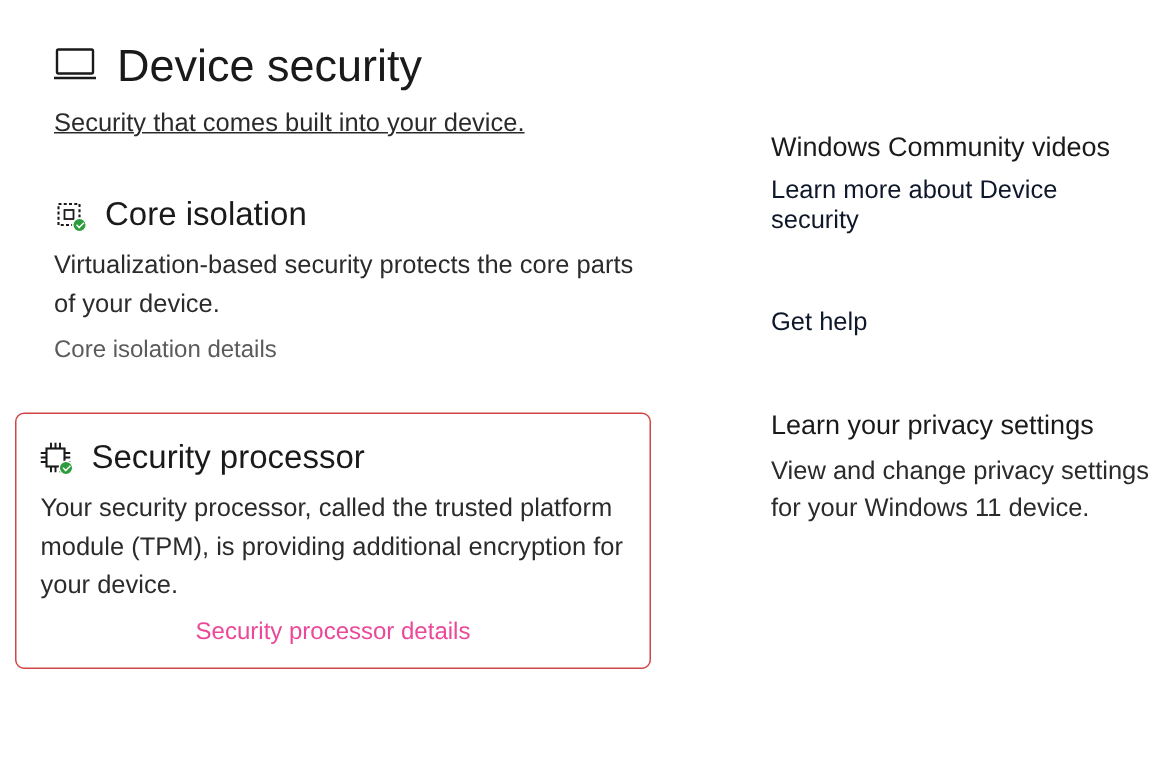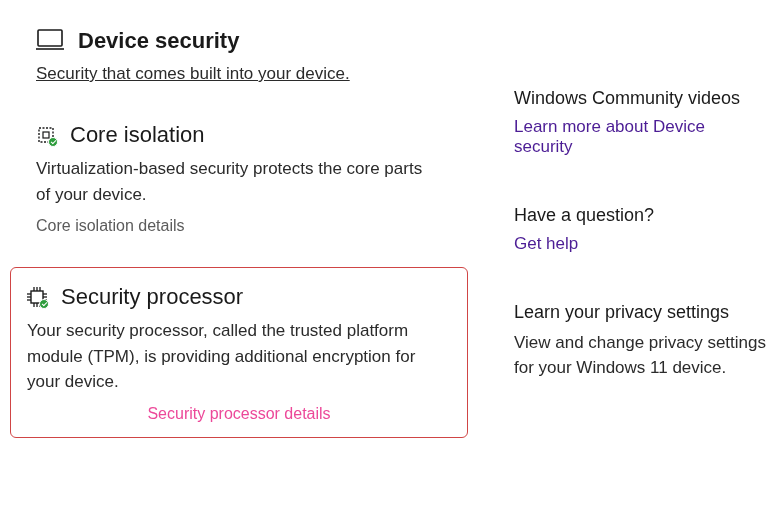--- a/index.html
+++ b/index.html
@@ -12,42 +12,42 @@
       height: 520px;
       overflow: hidden;
       padding: 28px 0 0 36px;
     }
     .layout { display: flex; gap: 48px; }
     .main { width: 430px; flex: 0 0 430px; }
     .side { flex: 1; padding-top: 60px; padding-right: 12px; }
 
     .page-title-row { display: flex; align-items: center; gap: 14px; margin-bottom: 10px; }
     .page-title-row svg { flex: 0 0 auto; }
-    .page-title { font-size: 22px; font-weight: 700; }
+    .page-title { font-size: 30px; font-weight: 400; }
 
     .page-subtitle { font-size: 17px; color: #2b2b2b; margin-bottom: 38px; text-decoration: underline; }
 
     .section { margin-bottom: 32px; }
     .section.highlighted {
       border: 1.5px solid #d04545;
       border-radius: 6px;
       padding: 16px 16px 14px 16px;
       margin-left: -26px;
-      width: 458px;
+      width: 424px;
       margin-bottom: 0;
     }
     .sec-head { display: flex; align-items: center; gap: 14px; margin-bottom: 8px; }
     .sec-title { font-size: 22px; font-weight: 400; }
     .sec-desc { font-size: 17px; color: #2b2b2b; line-height: 1.5; margin-bottom: 10px; max-width: 400px; }
     .sec-link { font-size: 16px; color: #5b5b5b; cursor: default; }
     .sec-link.blue { color: #ec4899; cursor: pointer; text-align: center; }
 
     .side-block { margin-bottom: 48px; }
     .side-title { font-size: 18px; font-weight: 400; color: #1a1a1a; margin-bottom: 8px; }
-    .side-link { font-size: 17px; color: #4c1d95; cursor: pointer; }
+    .side-link { font-size: 17px; color: #0f172a; cursor: pointer; }
     .side-text { font-size: 17px; color: #2b2b2b; line-height: 1.45; }
 
     .icon-chip { position: relative; width: 20px; height: 20px; }
     .badge-check {
       position: absolute; bottom: -2px; right: -2px;
       width: 10px; height: 10px; border-radius: 50%;
       background: #2d9c3c; border: 1px solid #fff;
     }
     .badge-check::after {
       content: ""; position: absolute; left: 2px; top: 2px;
@@ -112,21 +112,20 @@
       <div class="sec-link blue">Security processor details</div>
     </div>
   </div>
 
   <div class="side">
     <div class="side-block">
       <div class="side-title">Windows Community videos</div>
       <div class="side-link">Learn more about Device security</div>
     </div>
     <div class="side-block">
-      <div class="side-title">Have a question?</div>
       <div class="side-link">Get help</div>
     </div>
     <div class="side-block">
       <div class="side-title">Learn your privacy settings</div>
       <div class="side-text">View and change privacy settings for your Windows 11 device.</div>
     </div>
   </div>
 </div>
 
 </body></html>

